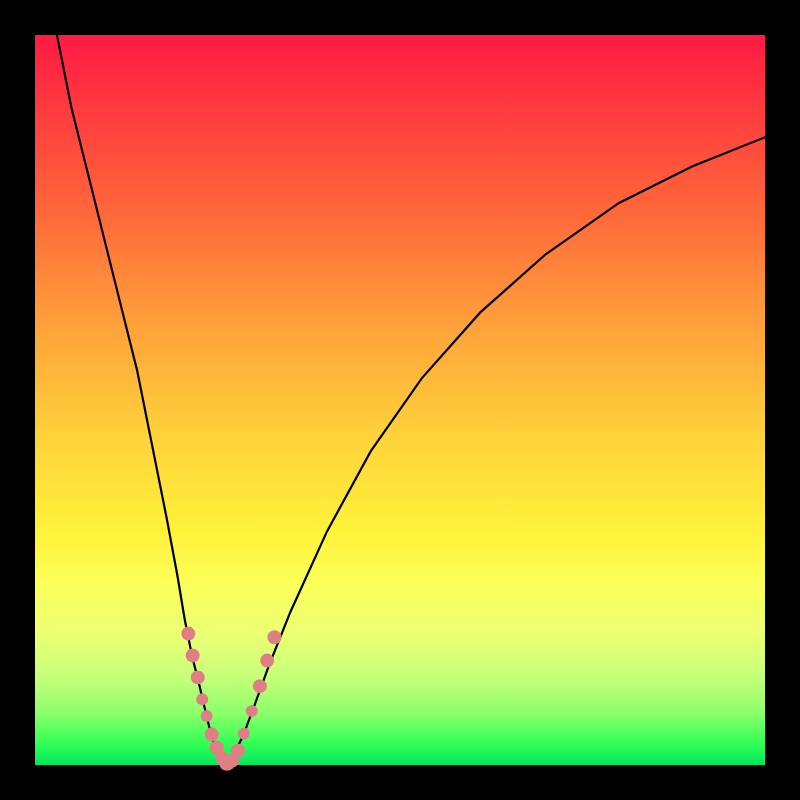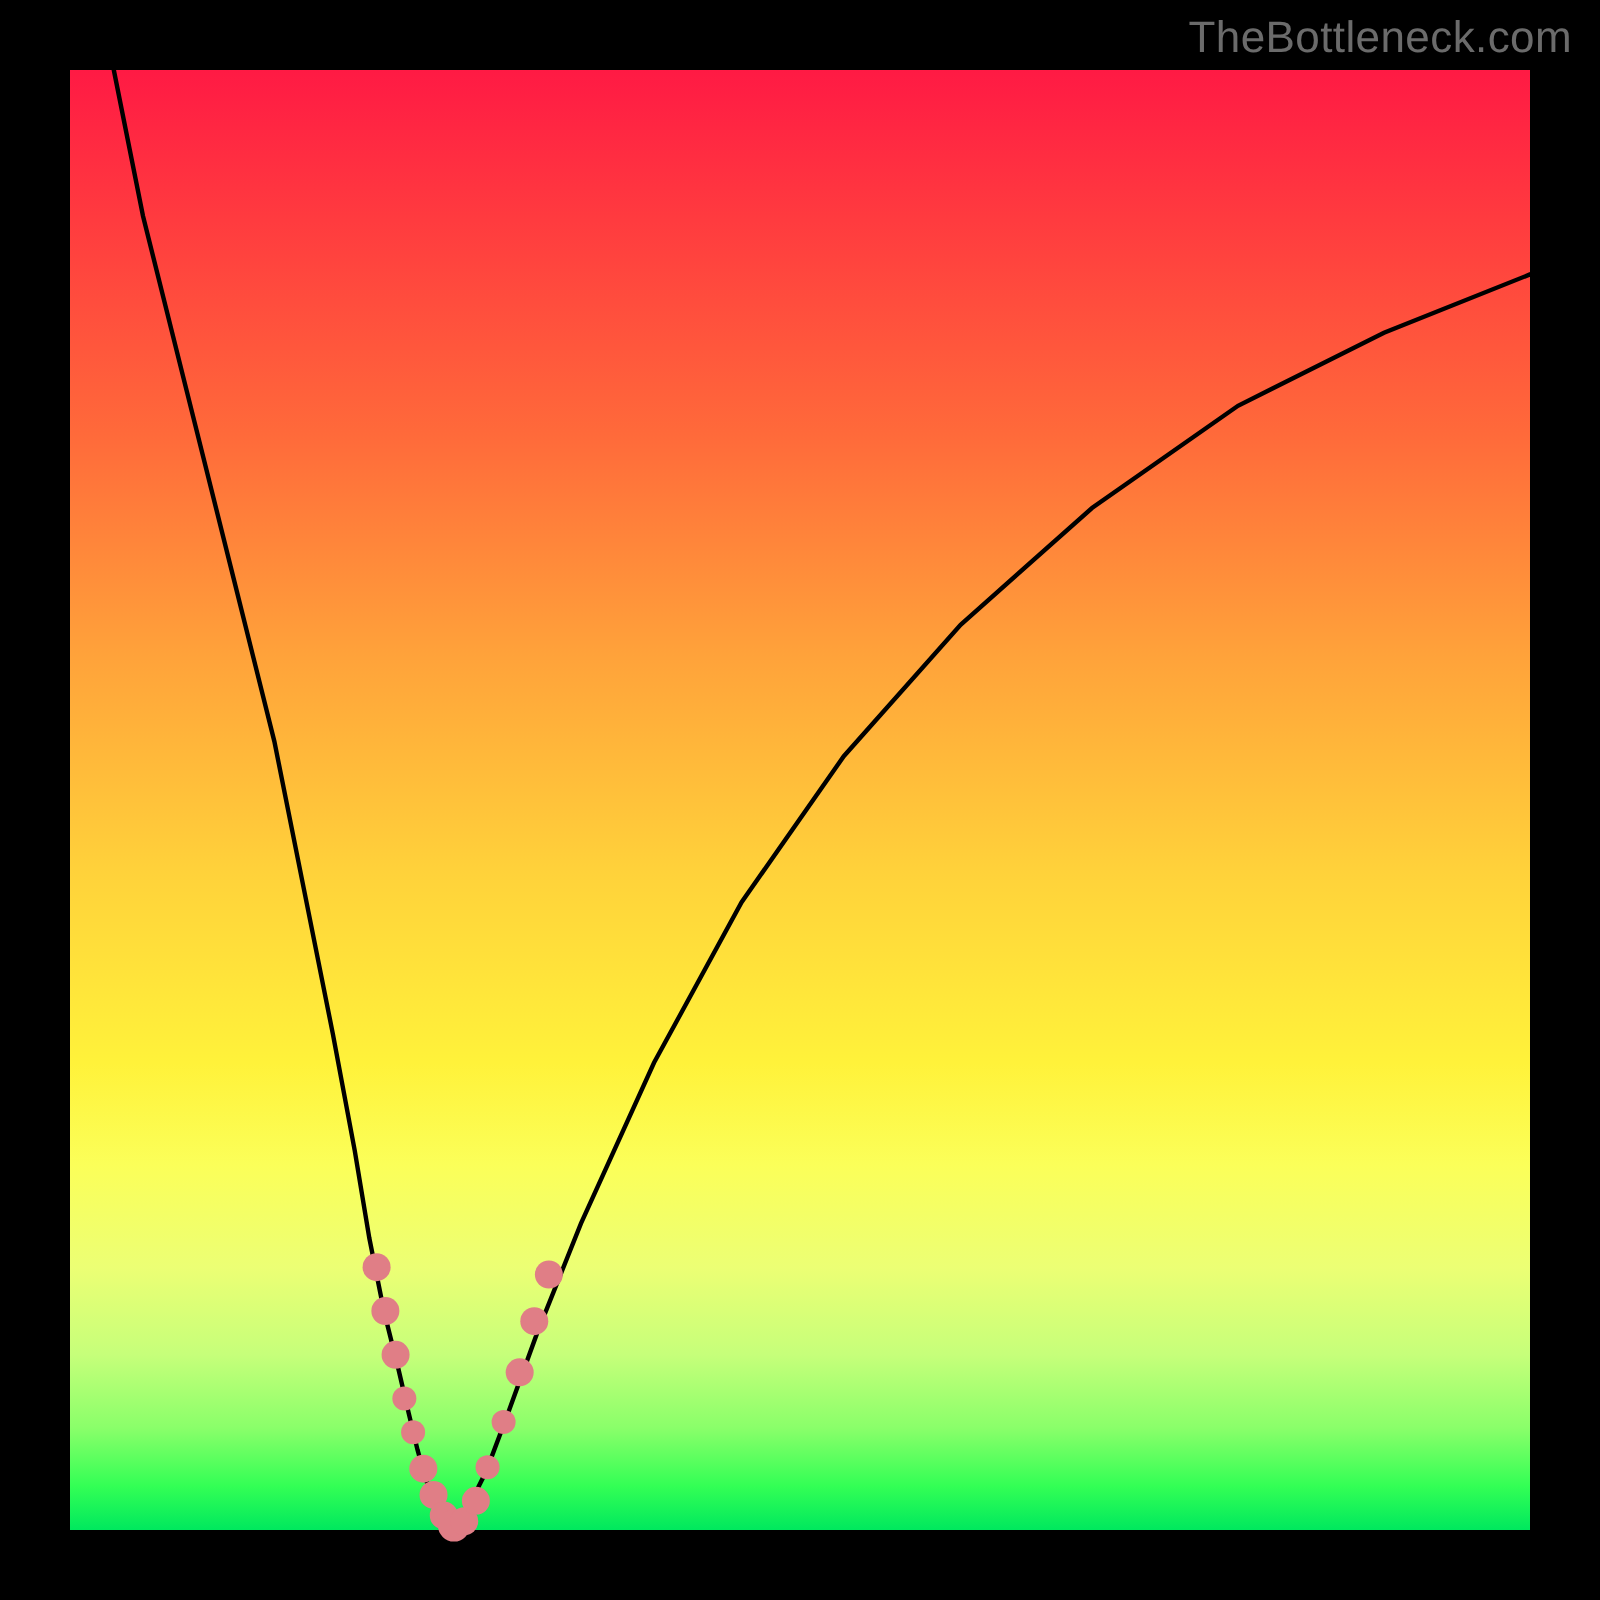--- a/index.html
+++ b/index.html
@@ -81,14 +81,13 @@
           <circle cx="197.10" cy="725.62" r="7.0" fill="#e07e86" stroke="#d46a72" stroke-width="0"></circle>
           <circle cx="202.94" cy="715.40" r="7.0" fill="#e07e86" stroke="#d46a72" stroke-width="0"></circle>
           <circle cx="208.78" cy="698.61" r="6.0" fill="#e07e86" stroke="#d46a72" stroke-width="0"></circle>
           <circle cx="216.81" cy="675.98" r="6.0" fill="#e07e86" stroke="#d46a72" stroke-width="0"></circle>
           <circle cx="224.84" cy="651.16" r="7.0" fill="#e07e86" stroke="#d46a72" stroke-width="0"></circle>
           <circle cx="232.14" cy="625.61" r="7.0" fill="#e07e86" stroke="#d46a72" stroke-width="0"></circle>
           <circle cx="239.44" cy="602.25" r="7.0" fill="#e07e86" stroke="#d46a72" stroke-width="0"></circle>
         </g>
     </svg>
   </div>
-  <div class="watermark">TheBottleneck.com</div>
 </div>
 
 </body></html>

